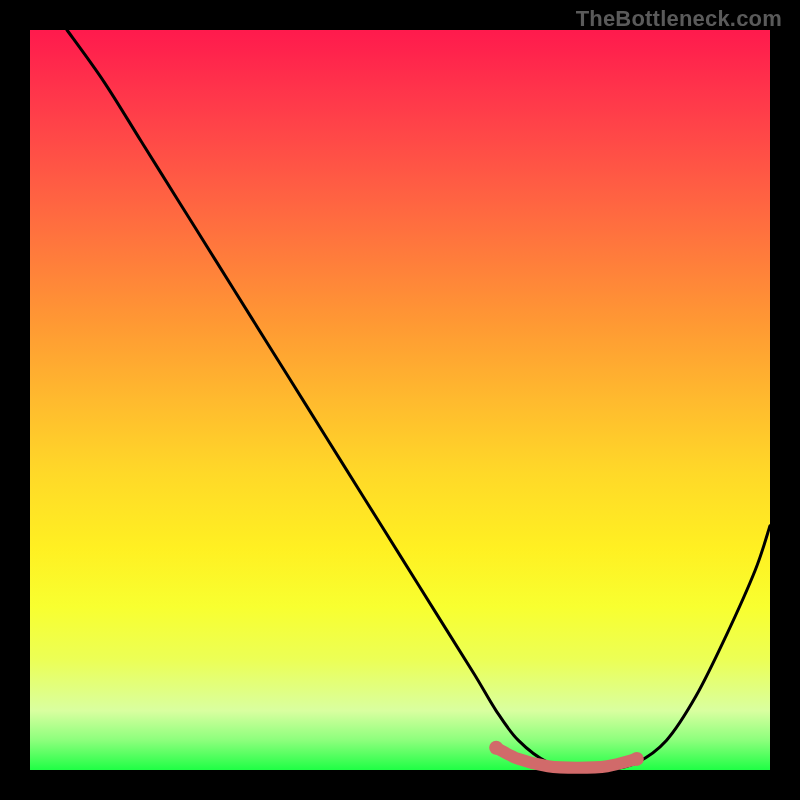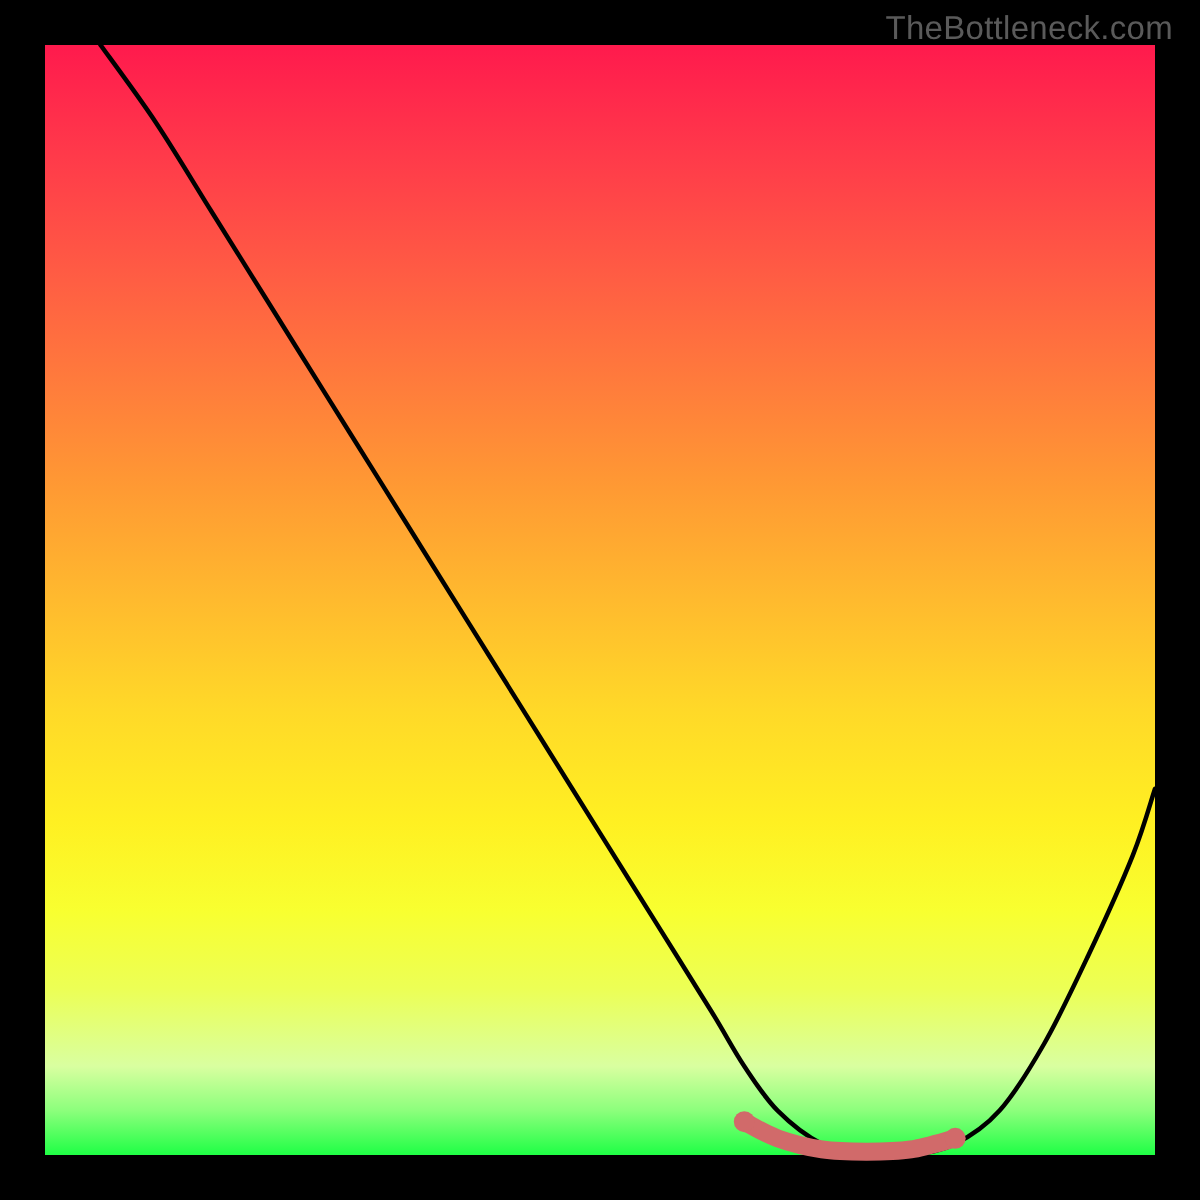--- a/index.html
+++ b/index.html
@@ -38,21 +38,21 @@
       #8cff7c 96%,
       #1fff45 100%
     );
   }
   .watermark {
     position: absolute;
     top: 6px;
     right: 18px;
     color: #5a5a5a;
     font-size: 22px;
-    font-weight: 400;
+    font-weight: 700;
     letter-spacing: 0.2px;
     user-select: none;
   }
   svg.curve {
     position: absolute;
     left: 0;
     top: 0;
     width: 740px;
     height: 740px;
     overflow: visible;

